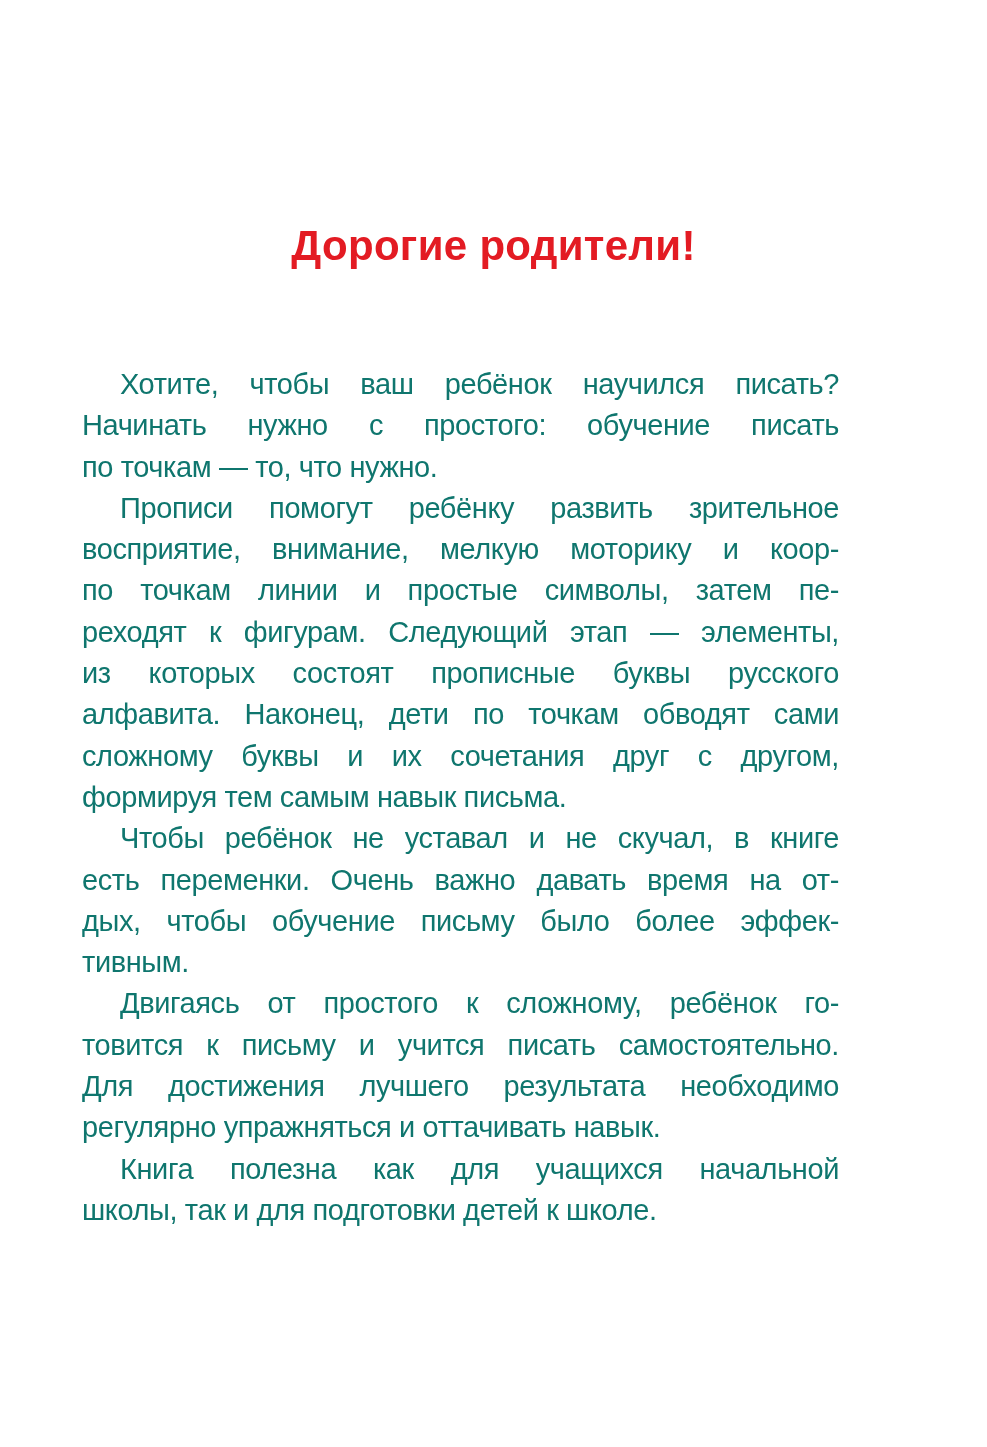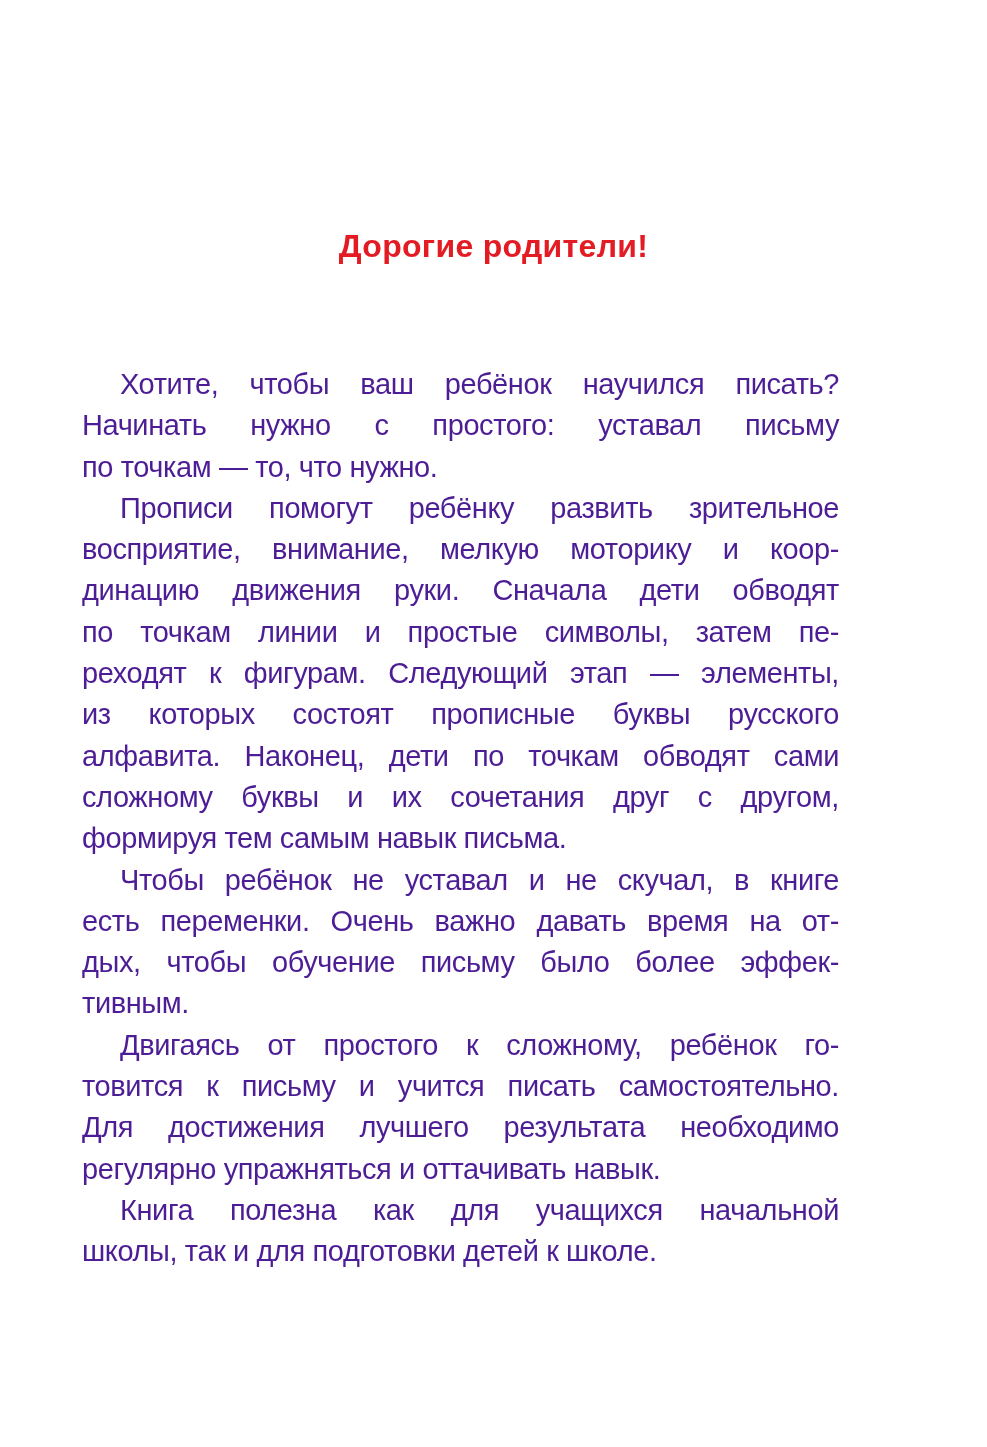--- a/index.html
+++ b/index.html
@@ -21,41 +21,41 @@
       width: 987px; height: 1447px;
       background: #ffffff;
     }
     .title {
       position: absolute;
       left: 0;
       width: 987px;
       top: 222px;
       text-align: center;
       font-weight: bold;
-      font-size: 32px;
+      font-size: 42px;
       line-height: 48px;
       color: #e31b23;
       letter-spacing: 0.3px;
       margin: 0;
     }
     .body-text {
       position: absolute;
       left: 82px;
       top: 364px;
       width: 757px;
     }
     .line {
       display: block;
       height: 41.3px;
       line-height: 41.3px;
       font-size: 29px;
       white-space: nowrap;
       text-align: justify;
       text-align-last: justify;
-      color: #4c1d95;
+      color: #0f766e;
       letter-spacing: -0.4px;
     }
     .line.indent {
       padding-left: 38px;
     }
     .line.last {
       text-align: center;
       text-align-last: left;
     }
   </style>
@@ -63,28 +63,27 @@
 <body>
 
 <div class="page">
 
   <h1 class="title">Дорогие родители!</h1>
 
   <div class="body-text">
 
     <div class="paragraph">
       <span class="line indent">Хотите, чтобы ваш ребёнок научился писать?</span>
-      <span class="line">Начинать нужно с простого: уставал письму</span>
+      <span class="line">Начинать нужно с простого: обучение писать</span>
       <span class="line last">по точкам — то, что нужно.</span>
     </div>
 
     <div class="paragraph">
       <span class="line indent">Прописи помогут ребёнку развить зрительное</span>
       <span class="line">восприятие, внимание, мелкую моторику и коор-</span>
-      <span class="line">динацию движения руки. Сначала дети обводят</span>
       <span class="line">по точкам линии и простые символы, затем пе-</span>
       <span class="line">реходят к фигурам. Следующий этап — элементы,</span>
       <span class="line">из которых состоят прописные буквы русского</span>
       <span class="line">алфавита. Наконец, дети по точкам обводят сами</span>
       <span class="line">сложному буквы и их сочетания друг с другом,</span>
       <span class="line last">формируя тем самым навык письма.</span>
     </div>
 
     <div class="paragraph">
       <span class="line indent">Чтобы ребёнок не уставал и не скучал, в книге</span>

